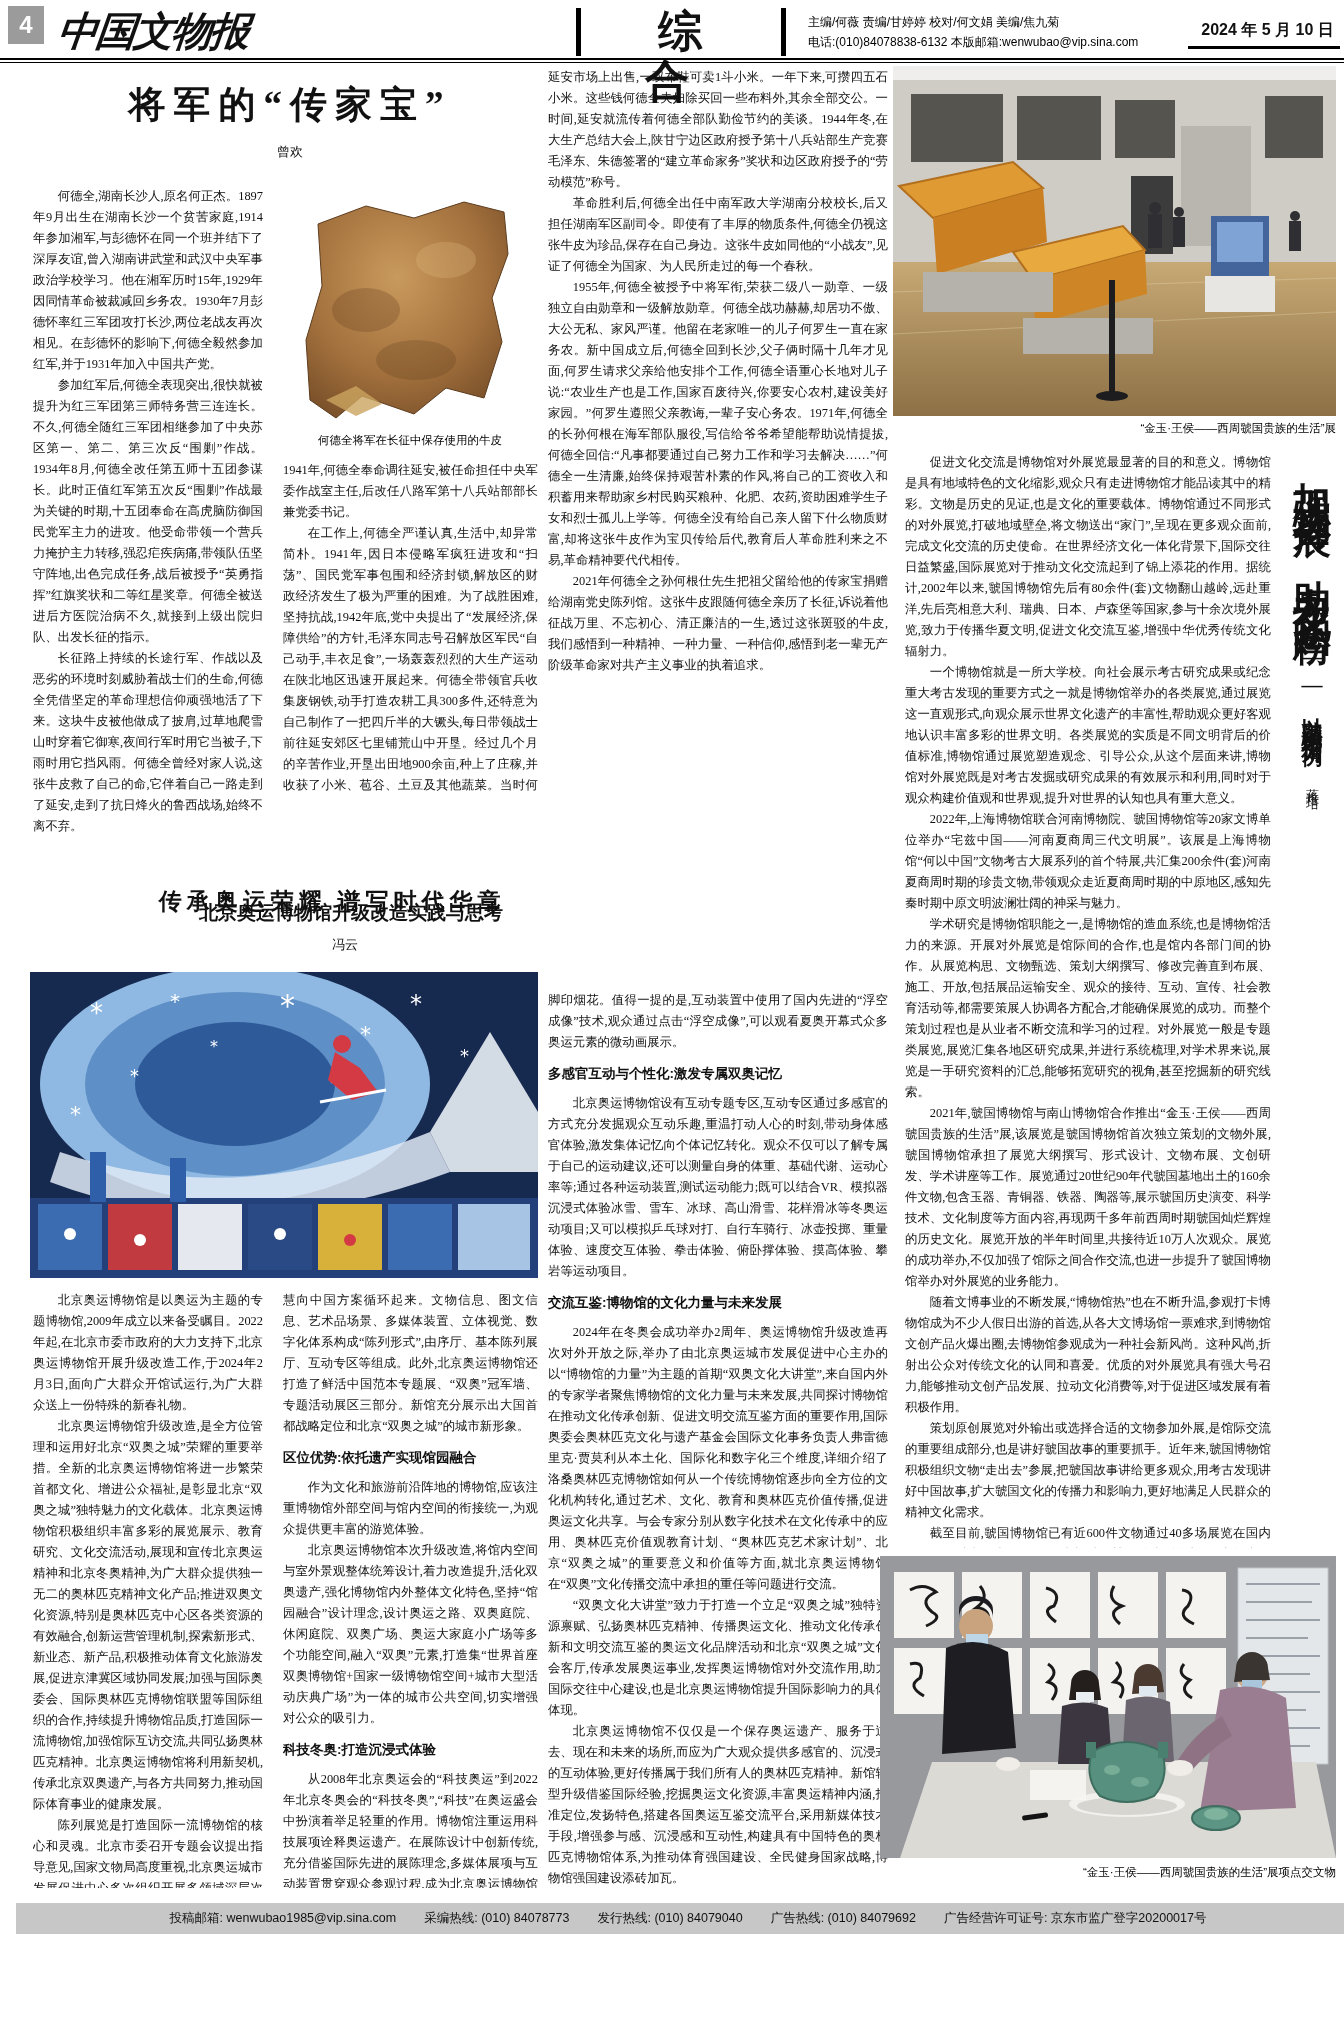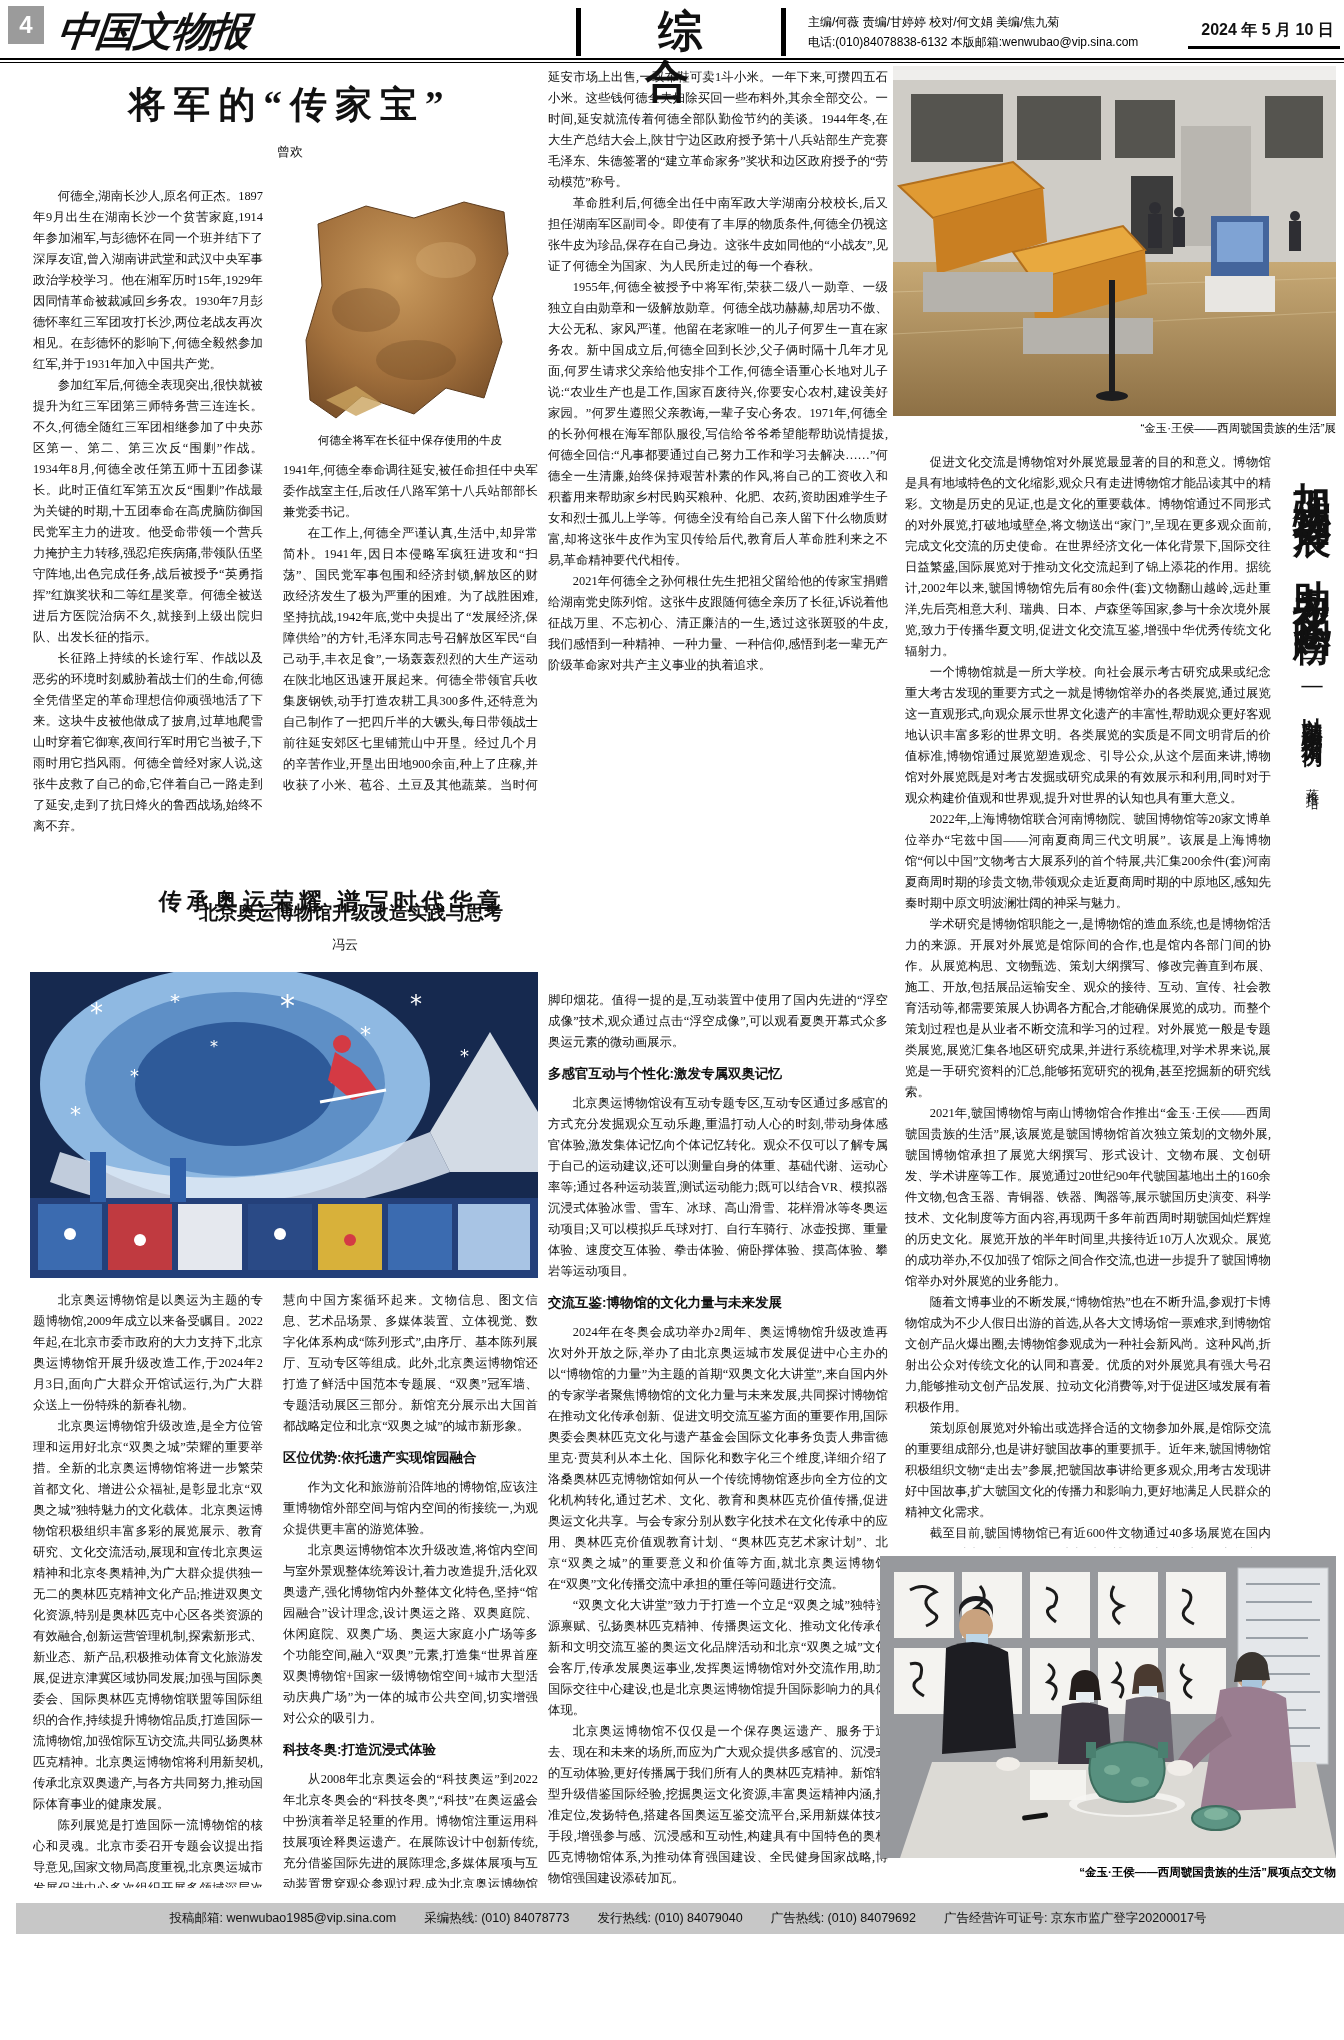--- a/index.html
+++ b/index.html
@@ -319,21 +319,21 @@
         <ellipse cx="260" cy="226" rx="9" ry="5" fill="#7fb39e" opacity="0.7"></ellipse>
       </g>
       <g>
         <ellipse cx="336" cy="262" rx="24" ry="12" fill="#5d9584" stroke="#3e6e5f" stroke-width="2"></ellipse>
         <ellipse cx="336" cy="258" rx="12" ry="6" fill="#7fb39e"></ellipse>
       </g>
       <rect x="142" y="258" width="26" height="5" rx="2" fill="#141414" transform="rotate(-8 155 260)"></rect>
       <rect x="150" y="214" width="56" height="30" fill="#f6f5f2" opacity="0.9"></rect>
     </svg>
   </figure>
-  <div class="caption" style="left:880px;top:1864px;width:456px;text-align:right;font-weight:bold;">“金玉·王侯——西周虢国贵族的生活”展项点交文物</div>
+  <div class="caption" style="left:880px;top:1864px;width:456px;text-align:right;">“金玉·王侯——西周虢国贵族的生活”展项点交文物</div>
 
   <div class="footer">
     <span>投稿邮箱: wenwubao1985@vip.sina.com</span>
     <span>采编热线: (010) 84078773</span>
     <span>发行热线: (010) 84079040</span>
     <span>广告热线: (010) 84079692</span>
     <span>广告经营许可证号: 京东市监广登字20200017号</span>
   </div>
 
 </div>

